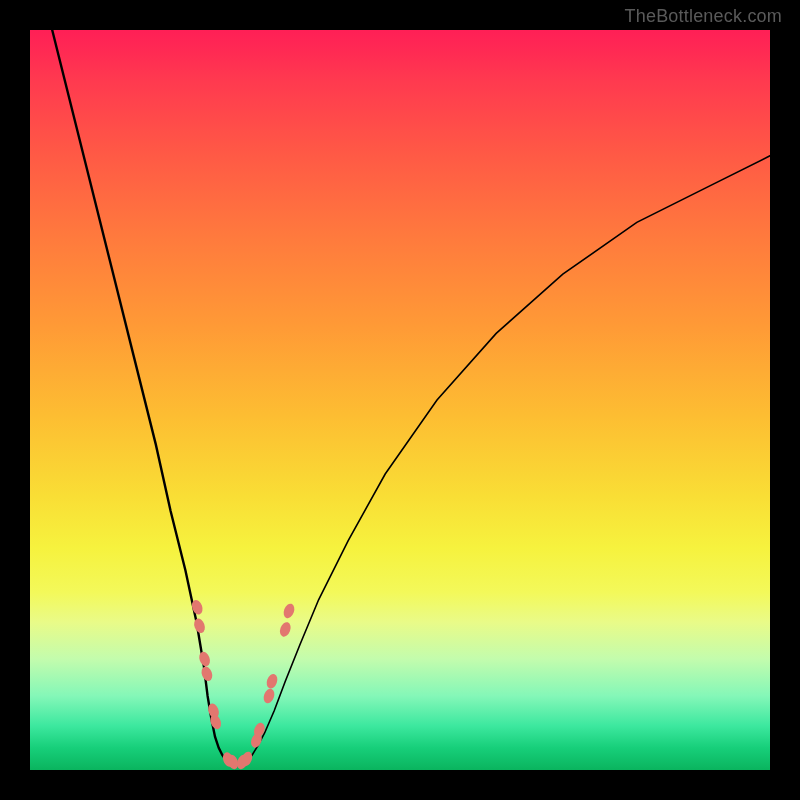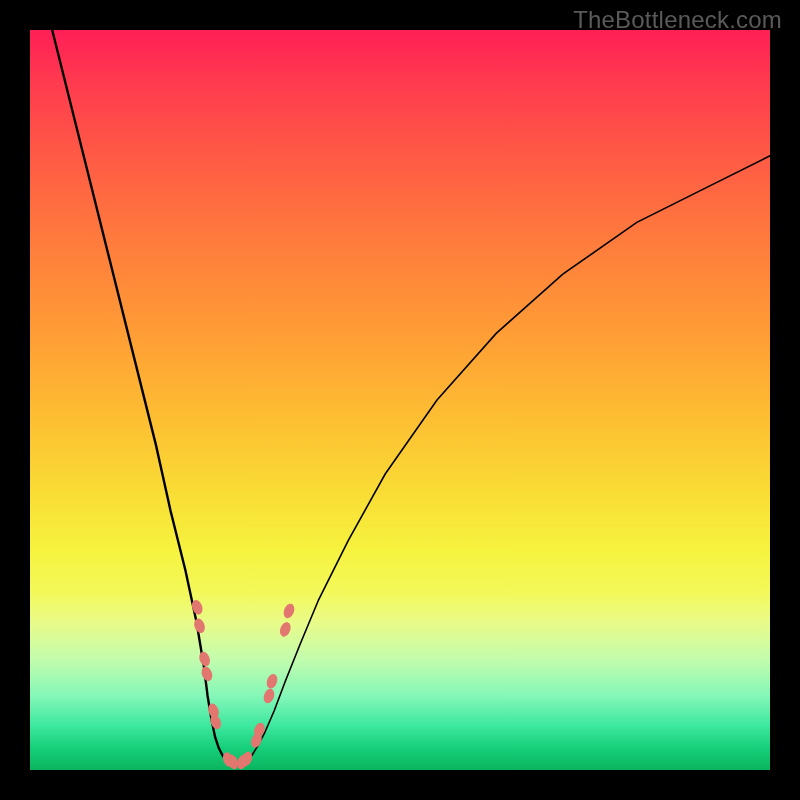--- a/index.html
+++ b/index.html
@@ -41,21 +41,21 @@
       #3de89f 94%,
       #17cf7a 97%,
       #0ab45e 100%
     );
   }
   .watermark {
     position: absolute;
     top: 6px;
     right: 18px;
     color: #5a5a5a;
-    font-size: 24px;
+    font-size: 18px;
     letter-spacing: 0.2px;
     user-select: none;
   }
   svg.curves {
     position: absolute;
     left: 0;
     top: 0;
     width: 740px;
     height: 740px;
     overflow: visible;

